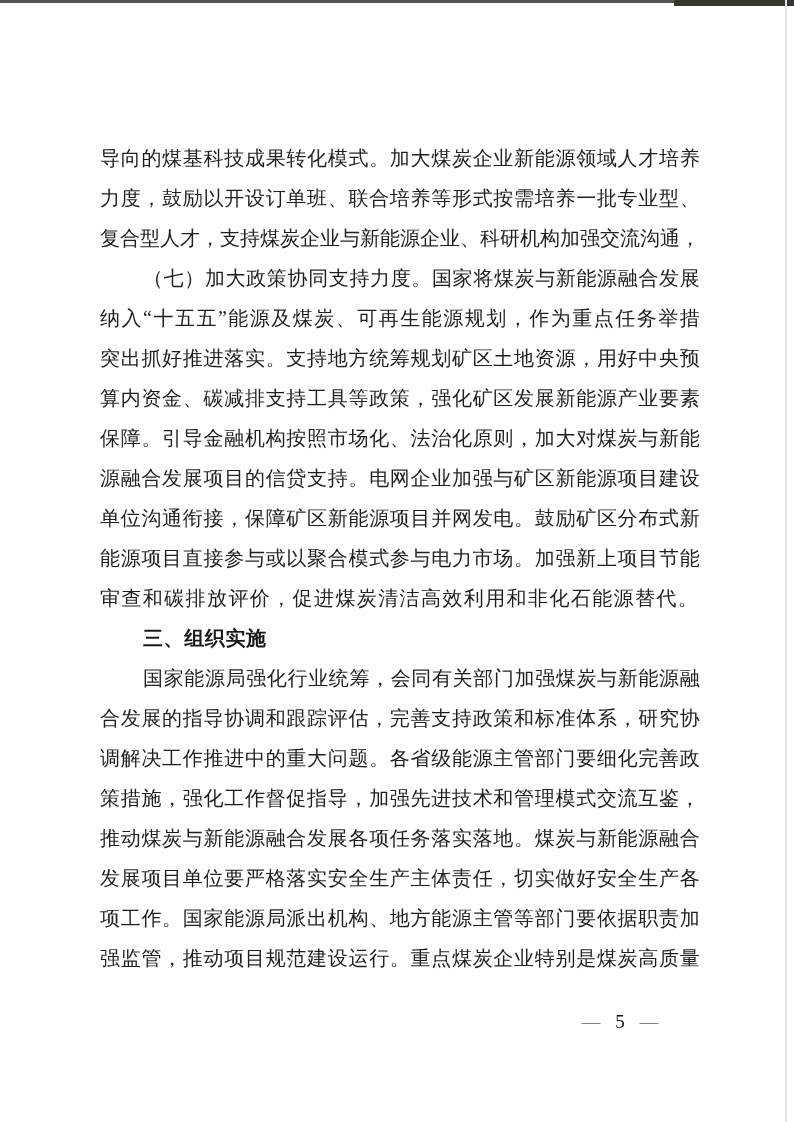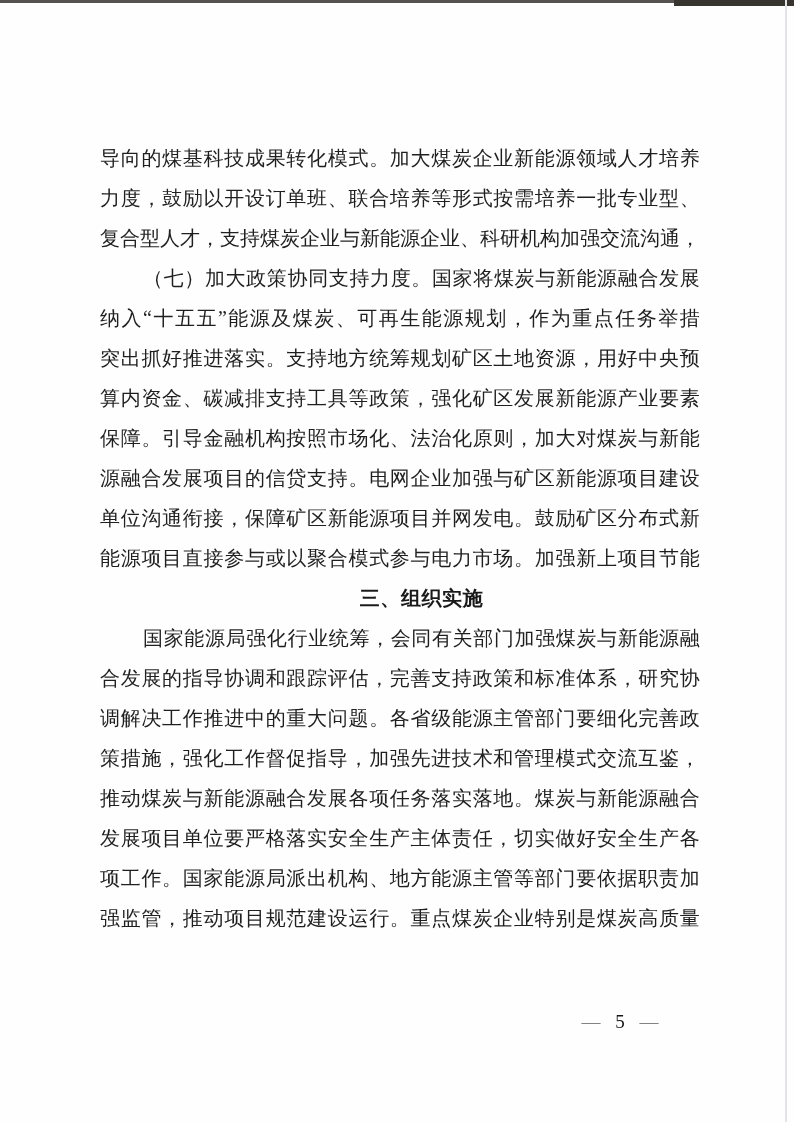--- a/index.html
+++ b/index.html
@@ -50,21 +50,20 @@
     justify-content: space-between;
     letter-spacing: 0;
   }
   .line.indent { padding-left: 43px; }
   .line.heading {
     font-family: "Liberation Sans", "DejaVu Sans", sans-serif;
     font-weight: bold;
     font-size: 20px;
     letter-spacing: 0.6px;
     color: #191919;
-    text-align: center;
   }
   .page-number {
     position: absolute;
     left: 557px;
     top: 1008px;
     width: 126px;
     height: 28px;
     line-height: 28px;
     text-align: center;
     font-size: 19px;
@@ -416,20 +415,21 @@
         <span>。</span>
         <span>加</span>
         <span>强</span>
         <span>新</span>
         <span>上</span>
         <span>项</span>
         <span>目</span>
         <span>节</span>
         <span>能</span>
       </div>
+      <div class="line">审查和碳排放评价，促进煤炭清洁高效利用和非化石能源替代。</div>
       <div class="line heading indent">三、组织实施</div>
       <div class="line justify indent">
         <span>国</span>
         <span>家</span>
         <span>能</span>
         <span>源</span>
         <span>局</span>
         <span>强</span>
         <span>化</span>
         <span>行</span>

